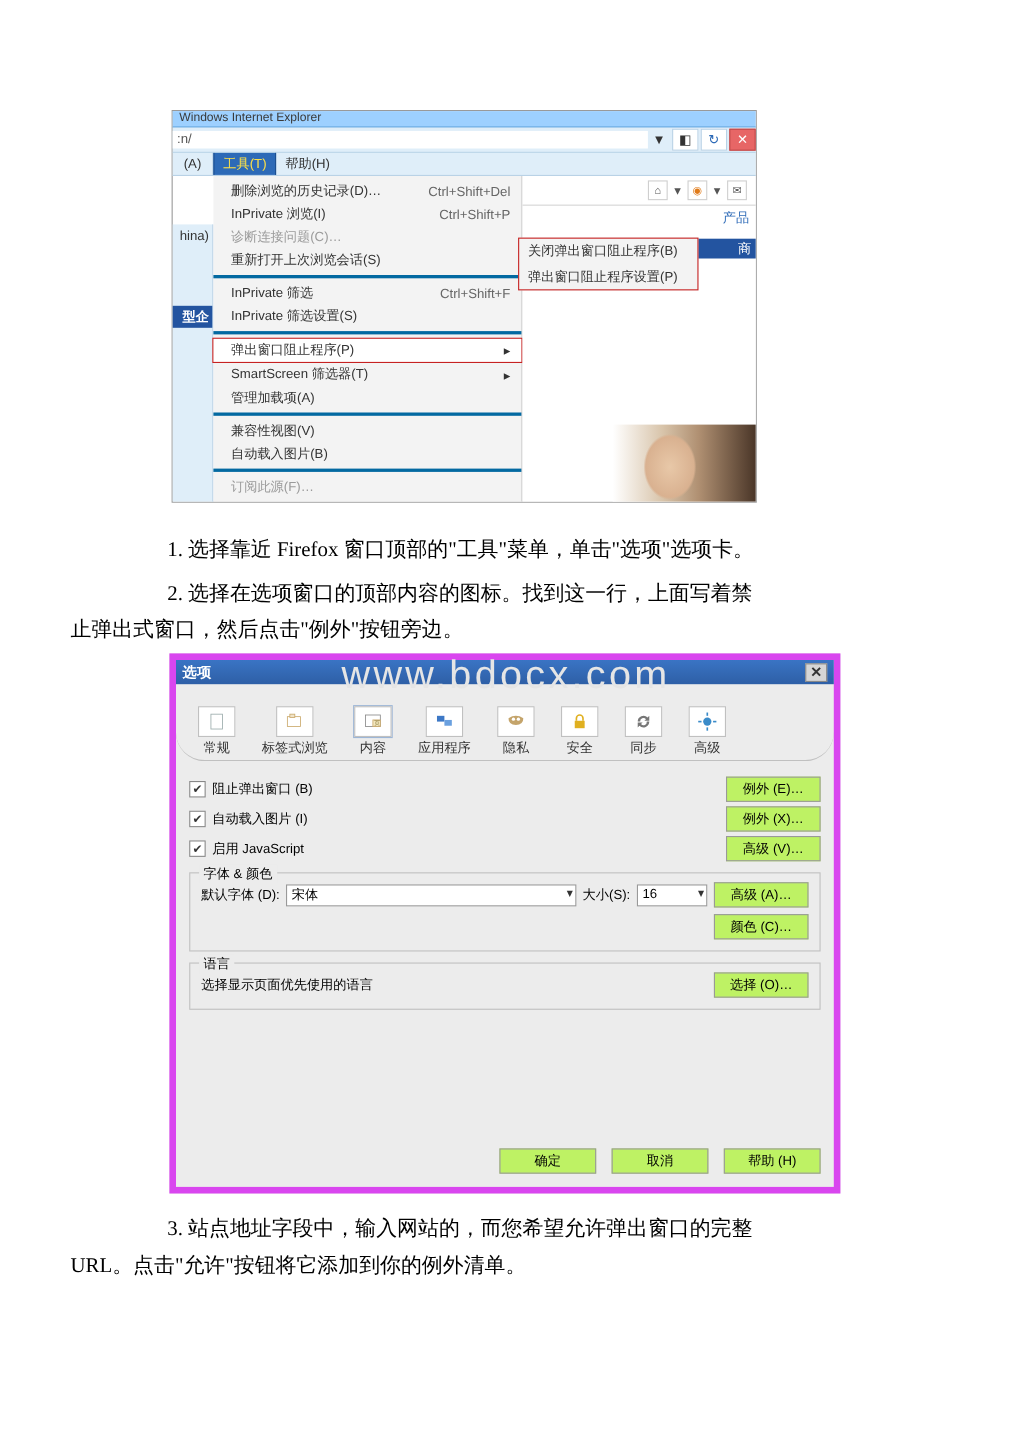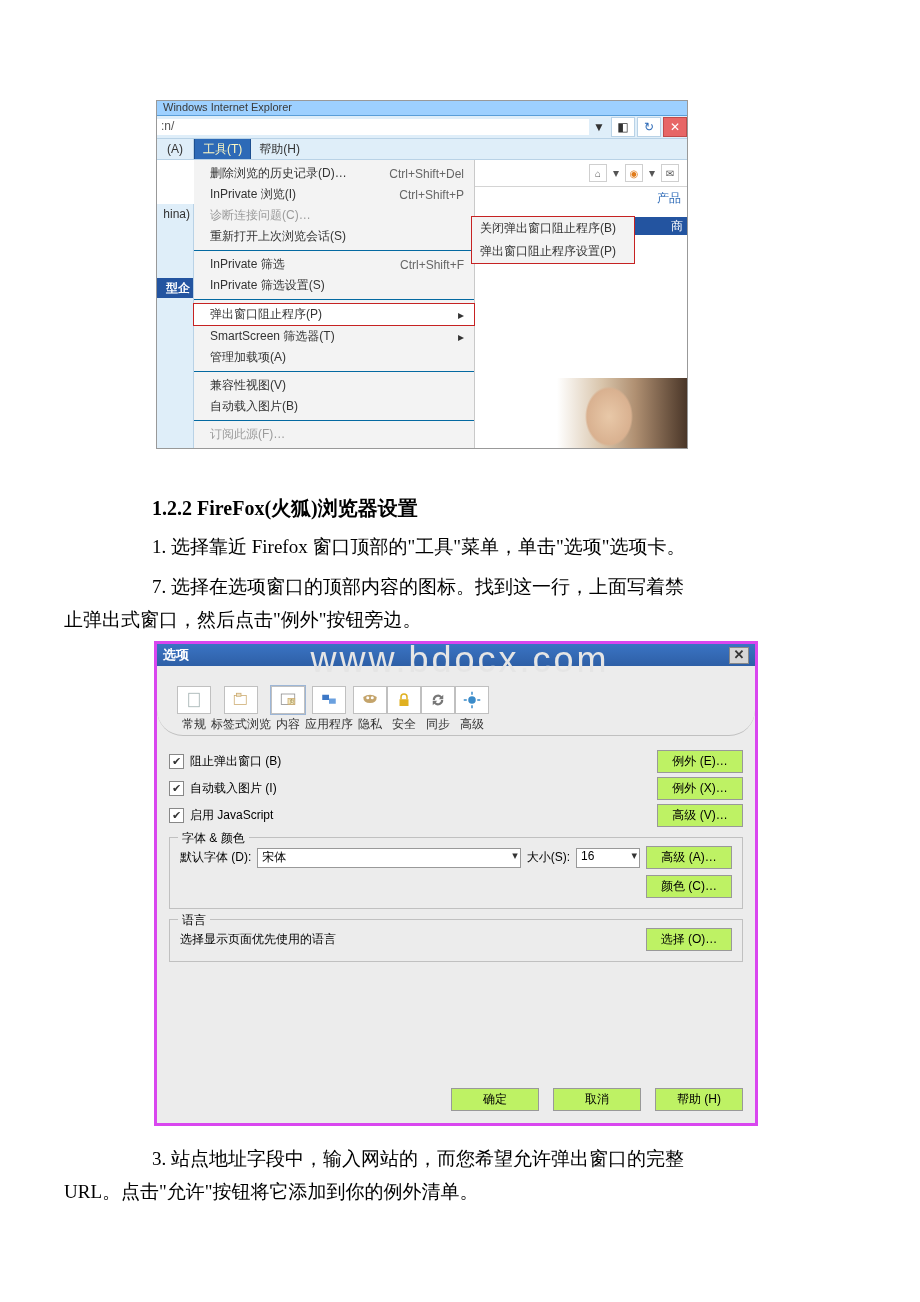--- a/index.html
+++ b/index.html
@@ -42,28 +42,28 @@
   .ie-btn { width:22px; height:18px; border:1px solid #b9d2e6; margin-left:2px; display:flex; align-items:center; justify-content:center; background:#fff;}
   .ie-btn.red { background:#e76666; color:#fff; border-color:#c04a4a;}
   .ie-menubar {
     display:flex;
     background:#dfeef9;
     border-bottom:1px solid #b9d2e6;
     height:20px;
     align-items:stretch;
   }
   .mb-left { width:36px; text-align:center; line-height:20px; color:#333; border-right:1px solid #b9d2e6;}
-  .mb-tool { padding:0 8px; line-height:20px; background:#2d6ab7; color:#fef9c3; border:1px solid #1c4f90; border-top:none; border-bottom:none;}
+  .mb-tool { padding:0 8px; line-height:20px; background:#2d6ab7; color:#fde047; border:1px solid #1c4f90; border-top:none; border-bottom:none;}
   .mb-help { padding:0 8px; line-height:20px; }
   .ie-row { display:flex; }
   .ie-left-col { width:36px; background:#dfeef9; border-right:1px solid #b9d2e6; display:flex; flex-direction:column;margin-top:44px; }
   .ie-left-col .cell { height:20px; line-height:20px; text-align:right; padding-right:3px; color:#333;}
   .ie-left-col .tab { background:#2354a0; color:#fff; font-weight:bold;}
   .ie-menu { width:280px; background:#f3f3f3; border-right:1px solid #c9c9c9; }
-  .ie-menu .group { border-bottom:1px solid #0369a1; padding:3px 0;}
+  .ie-menu .group { border-bottom:3px solid #0369a1; padding:3px 0;}
   .ie-menu .item { display:flex; align-items:center; padding:2px 10px 2px 16px; white-space:nowrap;}
   .ie-menu .item.hl { border:1px solid #c62222; background:#fff; margin:0 -1px;}
   .ie-menu .item .txt { flex:1; color:#333;}
   .ie-menu .item .grey { color:#9b9b9b;}
   .ie-menu .item .sc { color:#666; margin-left:14px;}
   .ie-menu .item .arr { margin-left:14px; color:#333;}
   .ie-right { flex:1; background:#fff; position:relative; }
   .ie-toolbar { display:flex; align-items:center; justify-content:flex-end; gap:6px; padding:4px 8px; border-bottom:1px solid #d4d4d4; color:#555;}
   .ie-tbic { width:16px; height:16px; border:1px solid #cfcfcf; display:inline-flex; align-items:center; justify-content:center; font-size:10px;}
   .ie-navstrip { display:flex; background:#2354a0; color:#fff; height:18px; align-items:center; }
@@ -84,25 +84,25 @@
   p.body.wrap { margin-left:26px; text-indent:0;}
   .watermark-wrap { position:relative;}
   .watermark { position:absolute; top:-2px; left:50%; transform:translateX(-50%); color:#e5e5e5; font-family:Arial,sans-serif; font-size:36px; letter-spacing:3px; pointer-events:none;}
 
   .ff {
     margin: 6px 0 18px 116px;
     width: 598px;
     font-family: "SimSun","Tahoma",sans-serif;
     font-size:12px;
     background:#ececec;
-    border:3px solid #d946ef;
+    border:6px solid #d946ef;
   }
   .ff-title { background:linear-gradient(#3a74c4,#2e5fa6); color:#fff; padding:2px 6px; display:flex; align-items:center; font-weight:bold; font-size:13px;}
   .ff-title .cls { margin-left:auto; width:18px; height:15px; background:#d6d6d6; border:1px solid #888; color:#333; text-align:center; line-height:13px; font-family:Arial;}
-  .ff-tabs { display:flex; padding:20px 20px 2px; border-bottom:1px solid #c0c0c0;border-radius:26px;}
+  .ff-tabs { display:flex; gap:24px; padding:20px 20px 2px; border-bottom:1px solid #c0c0c0;border-radius:26px;}
   .ff-tab { display:flex; flex-direction:column; align-items:center; gap:2px; font-size:12px; color:#333;}
   .ff-tab.active .ic { box-shadow:0 0 0 1px #9db6d6;}
   .ff-tab .ic { width:32px; height:26px; background:#fff; border:1px solid #c0c0c0; display:flex; align-items:center; justify-content:center;}
   .ff-body { padding:10px 12px 6px;}
   .ff-row { display:flex; align-items:center; margin:4px 0;}
   .ff-row label { display:flex; align-items:center; gap:6px;}
   .ff-cb { width:13px; height:13px; border:1px solid #888; background:#fff; display:inline-flex; align-items:center; justify-content:center; font-size:11px; color:#333;}
   .ff-btn { margin-left:auto; background:#bef264; border:1px solid #999; padding:2px 10px; font-size:12px; min-width:64px; text-align:center;}
   .ff-btn.small { min-width:64px;}
   .ff-fieldset { border:1px solid #c0c0c0; margin:10px 0 0; padding:8px 10px 10px; position:relative;}
@@ -218,23 +218,22 @@
         </div>
         <div class="ie-sub">
           <div class="sitem">关闭弹出窗口阻止程序(B)</div>
           <div class="sitem">弹出窗口阻止程序设置(P)</div>
         </div>
         <div class="ie-face"></div>
       </div>
     </div>
   </div>
 
-  <div class="h2">1.2.2 FireFox(火狐)浏览器设置</div>
   <p class="body">1. 选择靠近 Firefox 窗口顶部的"工具"菜单，单击"选项"选项卡。</p>
-  <p class="body">7. 选择在选项窗口的顶部内容的图标。找到这一行，上面写着禁</p>
+  <p class="body">2. 选择在选项窗口的顶部内容的图标。找到这一行，上面写着禁</p>
   <p class="body wrap" style="margin-top:-4px;">止弹出式窗口，然后点击"例外"按钮旁边。</p>
 
   <div class="watermark-wrap">
     <div class="watermark">www.bdocx.com</div>
 
     <div class="ff">
       <div class="ff-title">
         <span>选项</span>
         <span class="cls">✕</span>
       </div>

